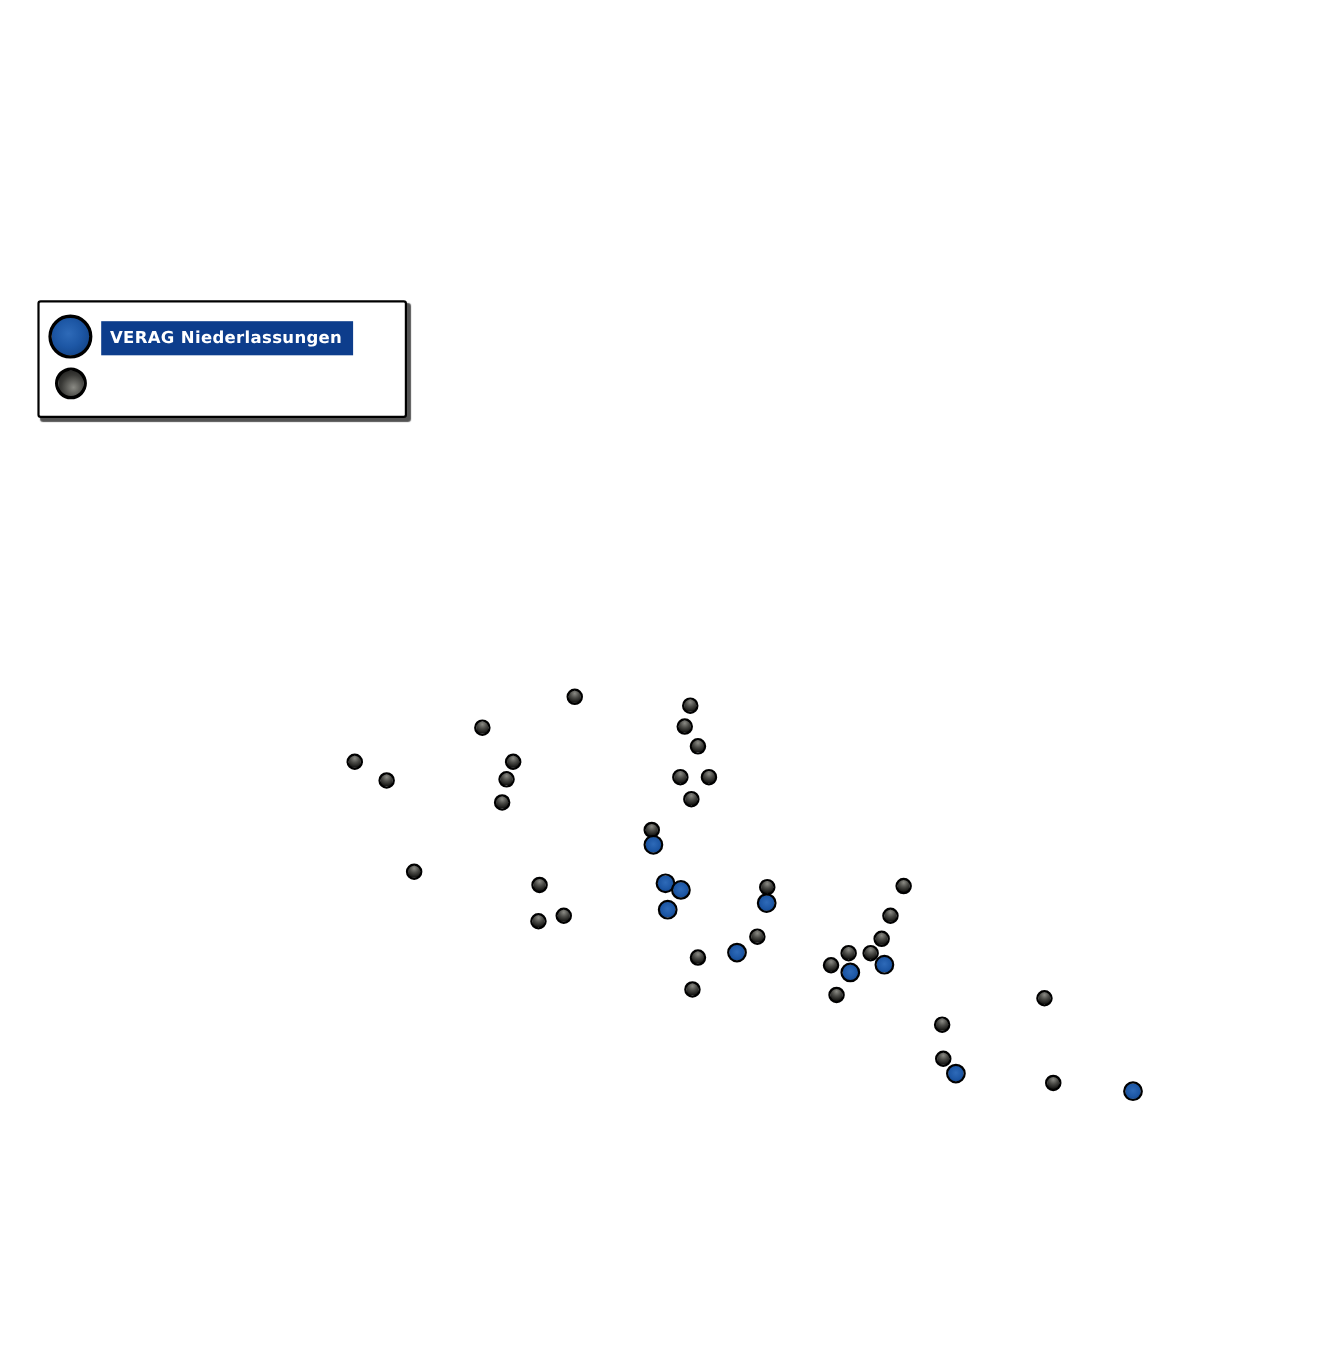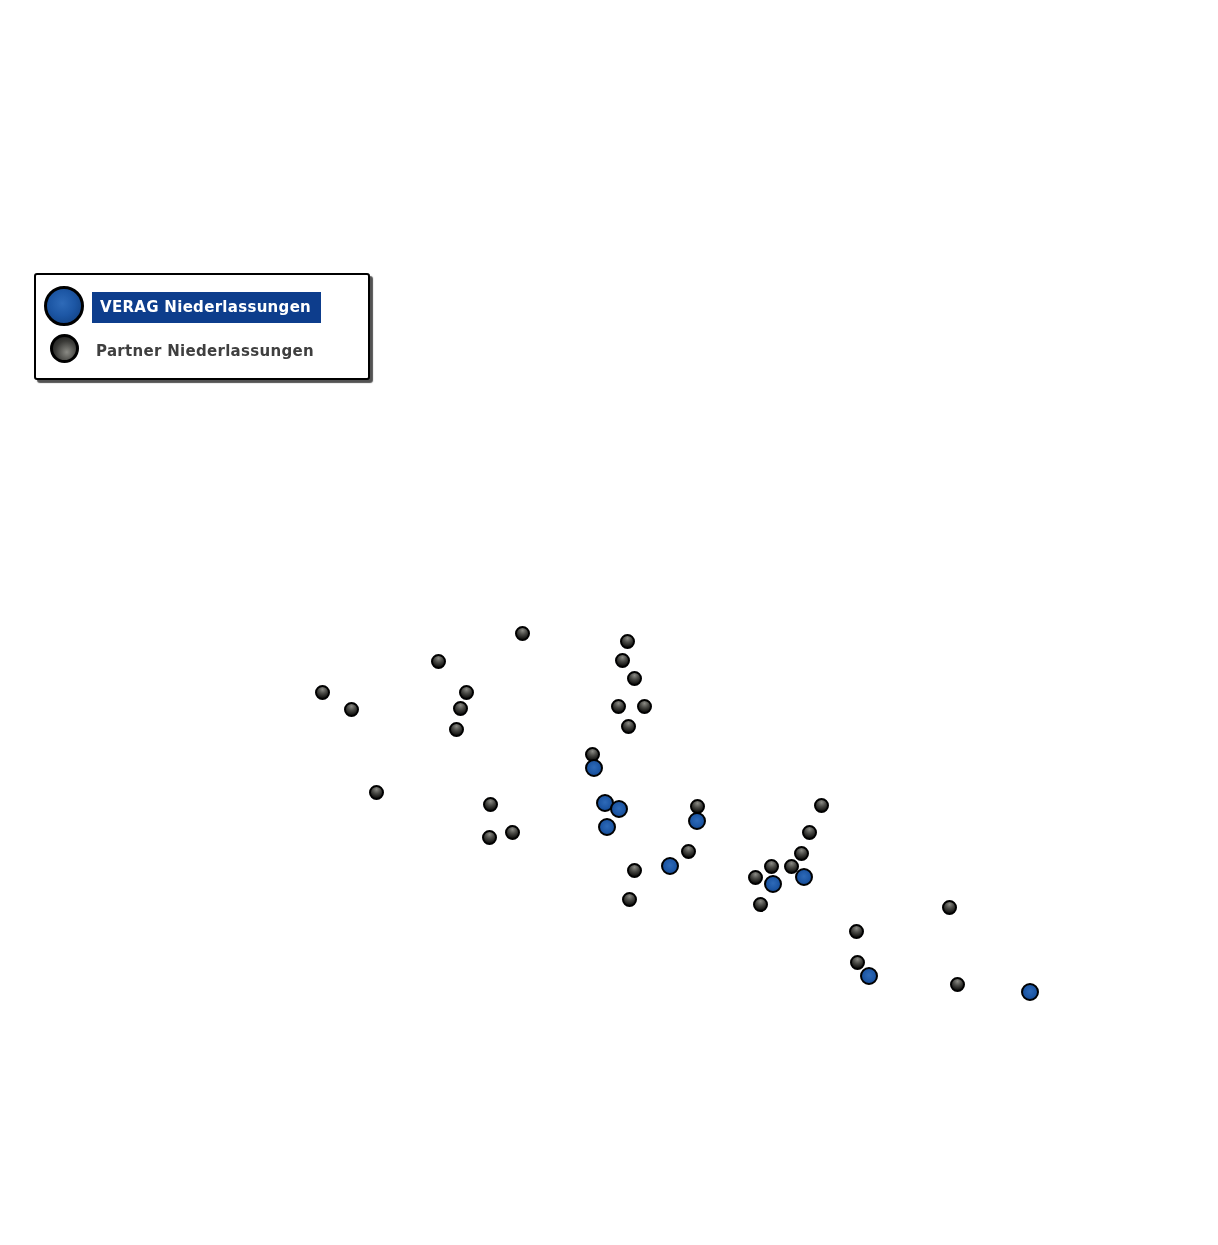--- a/index.html
+++ b/index.html
@@ -148,16 +148,15 @@
       <div class="marker verag" style="left: 764px; top: 875px; width: 18px; height: 18px;"></div>
       <div class="marker verag" style="left: 795px; top: 868px; width: 18px; height: 18px;"></div>
       <div class="marker verag" style="left: 860px; top: 967px; width: 18px; height: 18px;"></div>
       <div class="marker verag" style="left: 1021px; top: 983px; width: 18px; height: 18px;"></div>
     </div>
 
   <div id="legend">
     <span class="legend-dot" id="legend-dot-verag"></span>
     <span id="legend-label-verag">VERAG Niederlassungen</span>
     <span class="legend-dot" id="legend-dot-partner"></span>
-    <span id="legend-label-partner">Partner Niederlassungen</span>
   </div>
 
 </div>
 
 </body></html>

